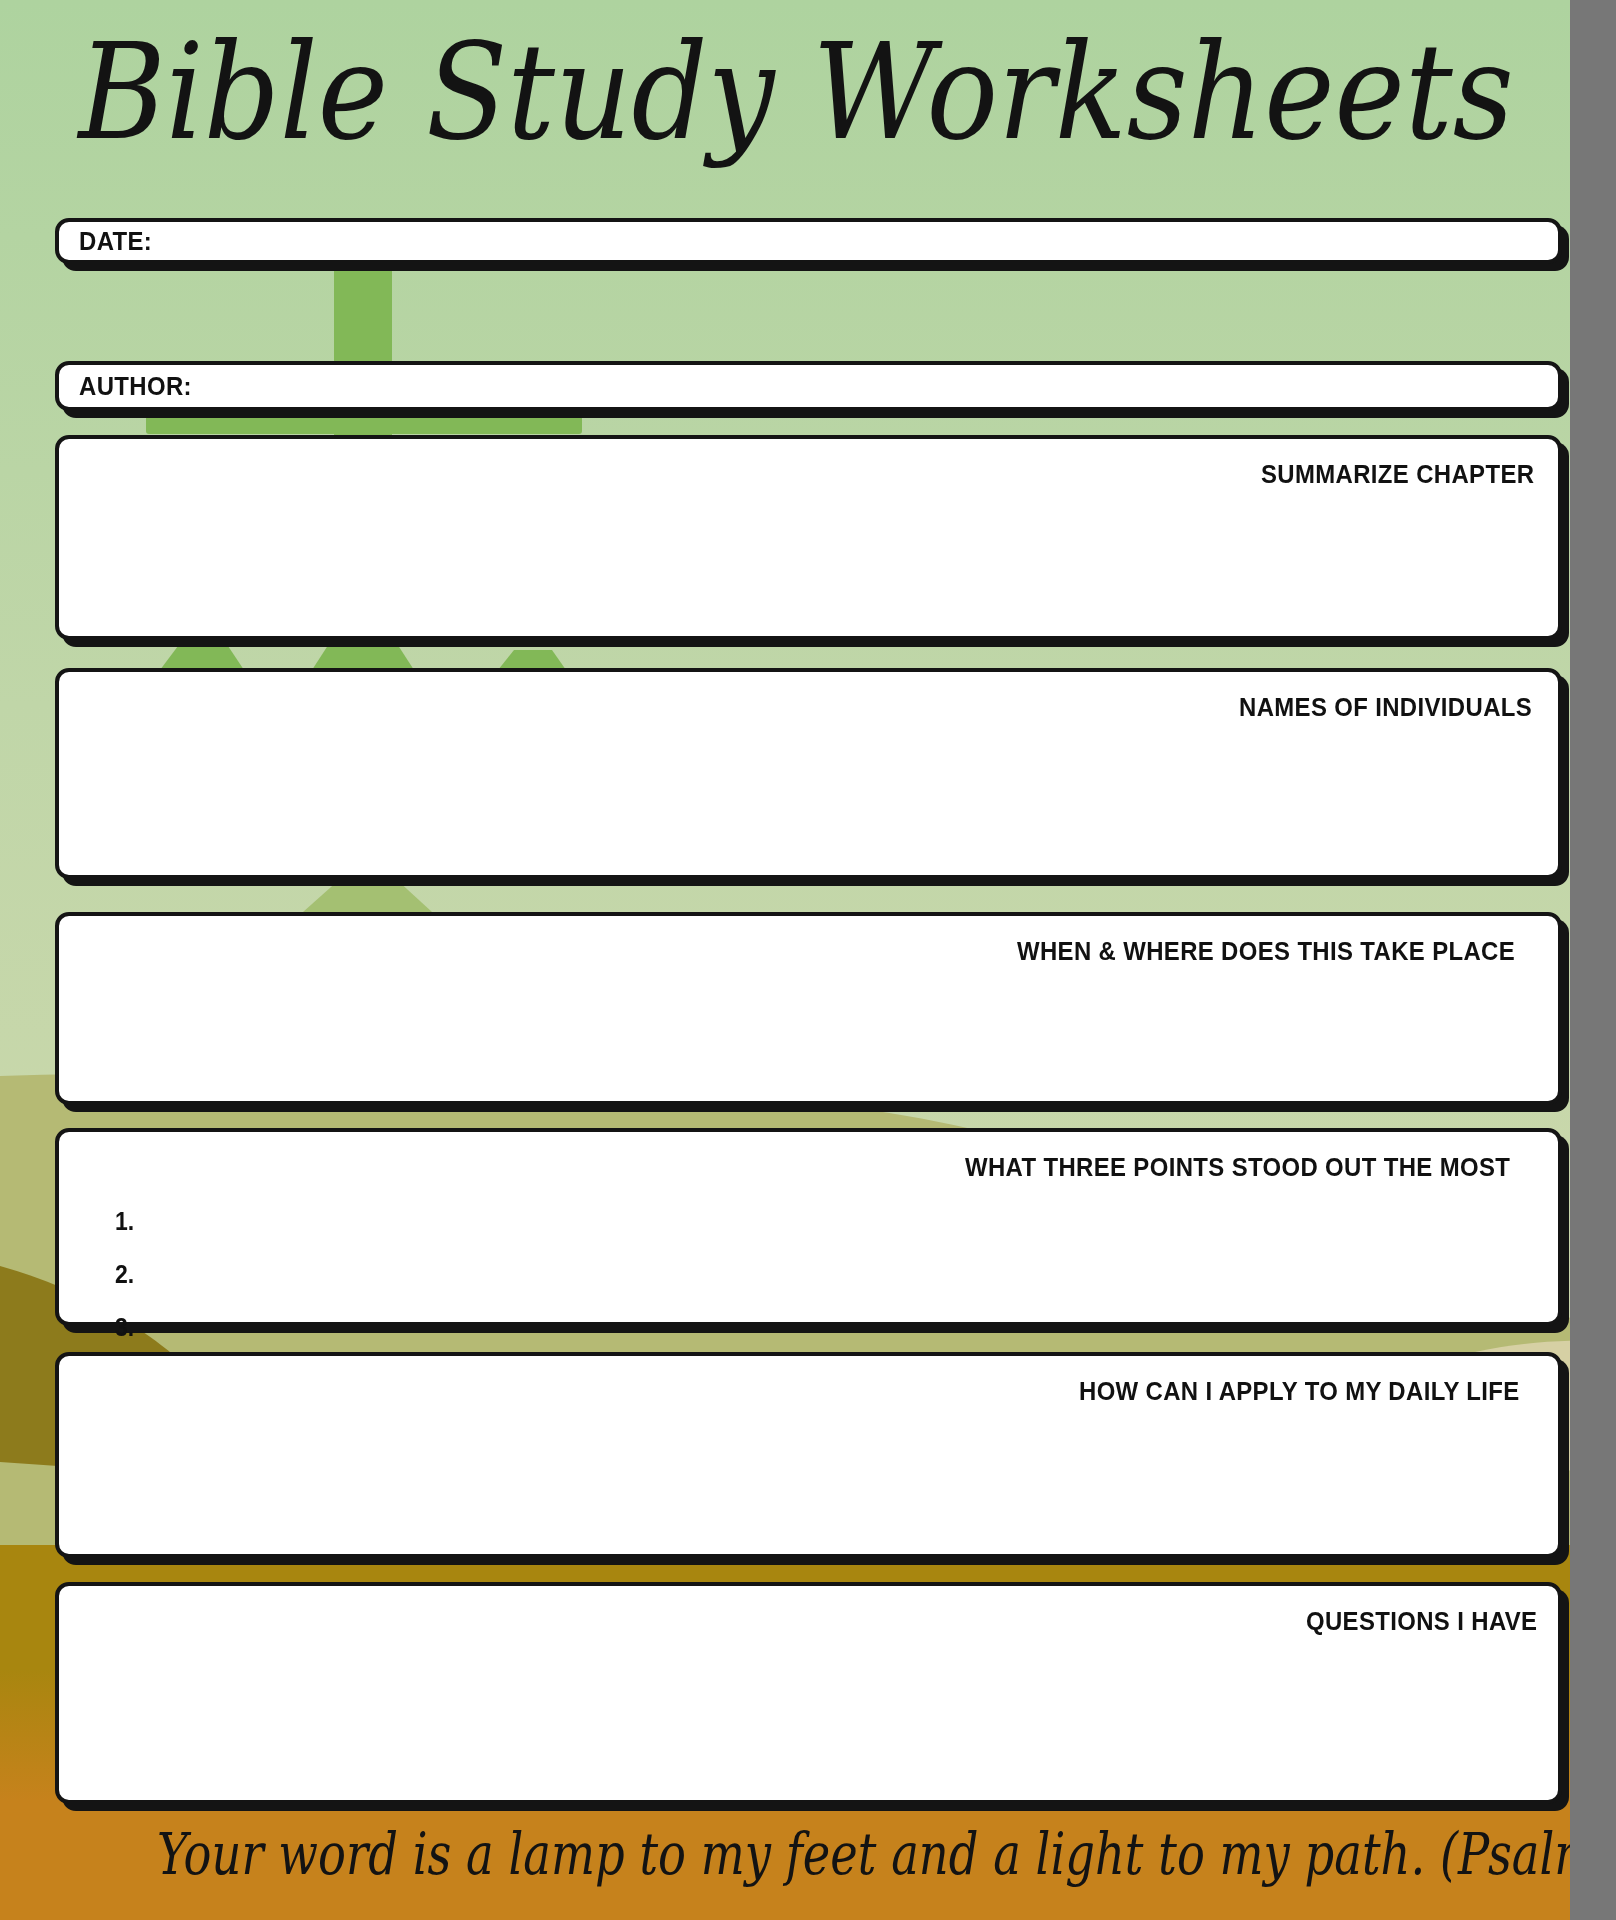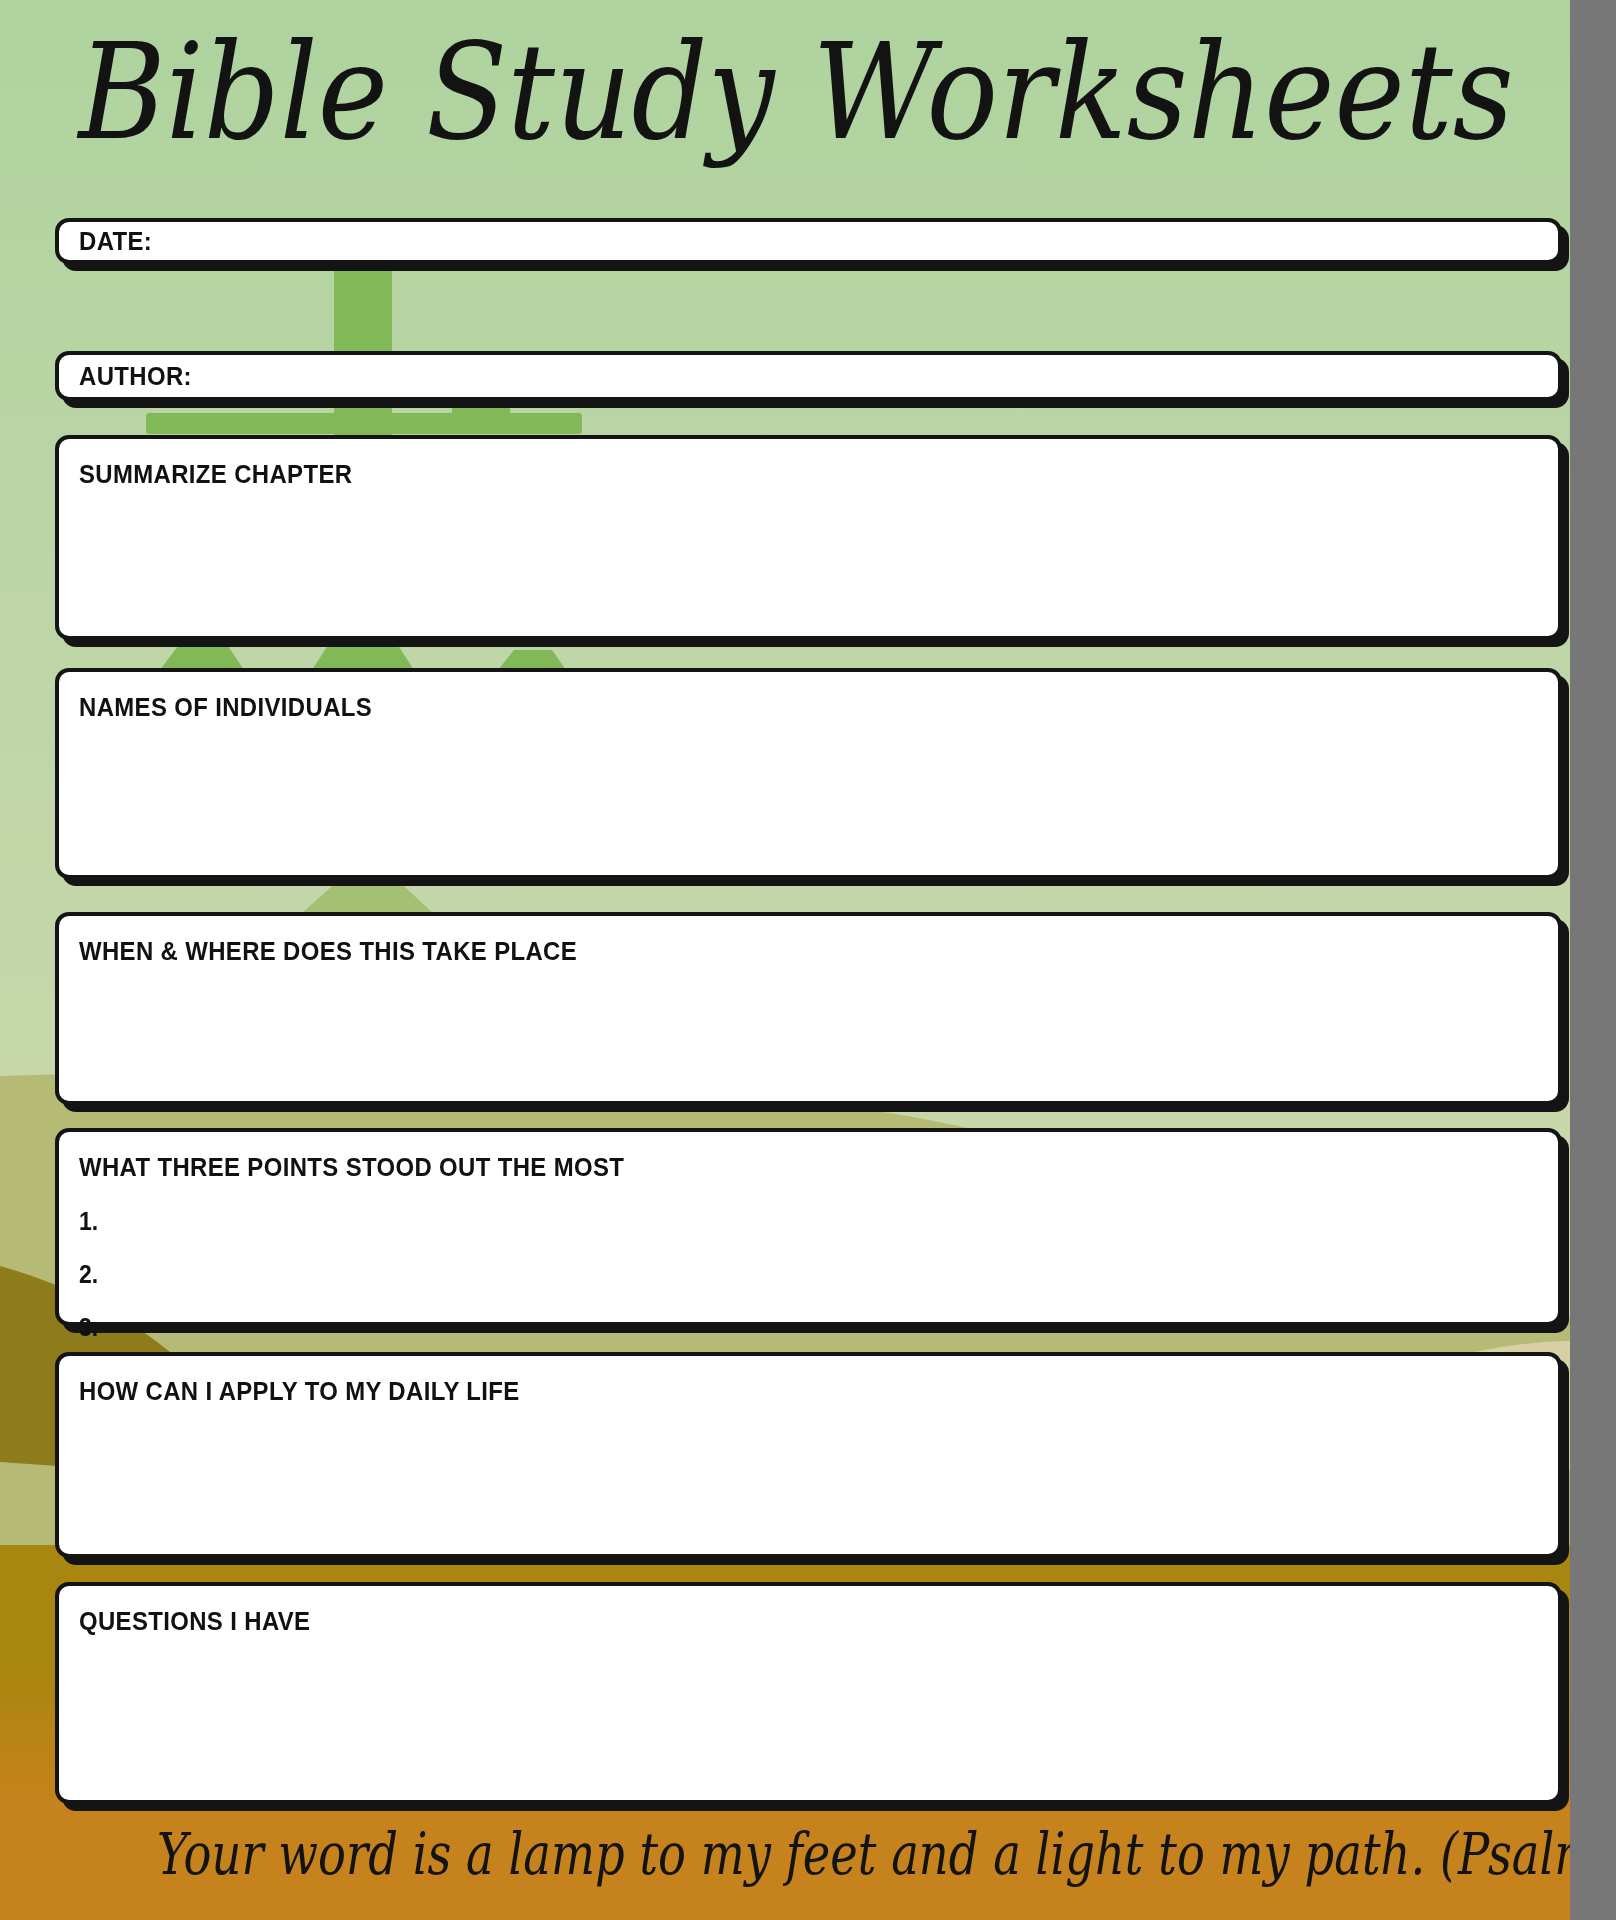--- a/index.html
+++ b/index.html
@@ -5,21 +5,21 @@
   html,body{margin:0;padding:0;background:#777;}
   .page{position:relative;width:1570px;height:1920px;overflow:hidden;
         font-family:"Liberation Sans",sans-serif;}
   .bg{position:absolute;top:0;left:0;width:1616px;height:1920px;z-index:0;}
   .title{position:absolute;top:-10px;left:0;width:100%;z-index:2;text-align:center;
          font-family:"DejaVu Serif",serif;font-style:italic;font-weight:normal;
          font-size:132px;line-height:205px;color:var(--script_text);
          transform:scaleX(.9);white-space:nowrap;}
   .box{position:absolute;left:55px;width:1507px;box-sizing:border-box;z-index:3;
        background:var(--box_bg);border:4px solid var(--box_border);
-       border-radius:14px;box-shadow:7px 7px 0 var(--box_border);}
+       border-radius:14px;box-shadow:7px 7px 0 var(--box_border);text-align:right;}
   .lbl{display:inline-block;font-weight:bold;font-size:26px;letter-spacing:.4px;
        color:var(--label_text);transform:scaleX(.92);transform-origin:0 50%;
        white-space:nowrap;}
   .field{display:flex;align-items:center;padding-left:20px;}
   .section{padding:20px 0 0 20px;}
   .item{font-weight:bold;font-size:25px;color:var(--label_text);margin-top:24px;
         transform:scaleX(.92);transform-origin:0 50%;width:60px;}
   .footer{position:absolute;top:1808px;left:0;width:100%;z-index:2;text-align:center;
           font-family:"DejaVu Serif",serif;font-style:italic;font-size:58px;
           line-height:92px;color:var(--script_text);transform:scaleX(.8);
@@ -70,21 +70,21 @@
     <rect x="0" y="1545" width="1616" height="375" style="fill:url(#groundGrad)"></rect>
   </svg>
 
   <div class="title">Bible Study Worksheets</div>
 
   <div class="box field" style="top:218px;height:46px">
     <span class="lbl">DATE:</span>
   </div>
 
 
-  <div class="box field" style="top:351px;height:50px">
+  <div class="box field" style="top:361px;height:50px">
     <span class="lbl">AUTHOR:</span>
   </div>
 
   <div class="box section" style="top:668px;height:211px">
     <span class="lbl">NAMES OF INDIVIDUALS</span>
   </div>
 
   <div class="box section" style="top:435px;height:205px">
     <span class="lbl">SUMMARIZE CHAPTER</span>
   </div>

